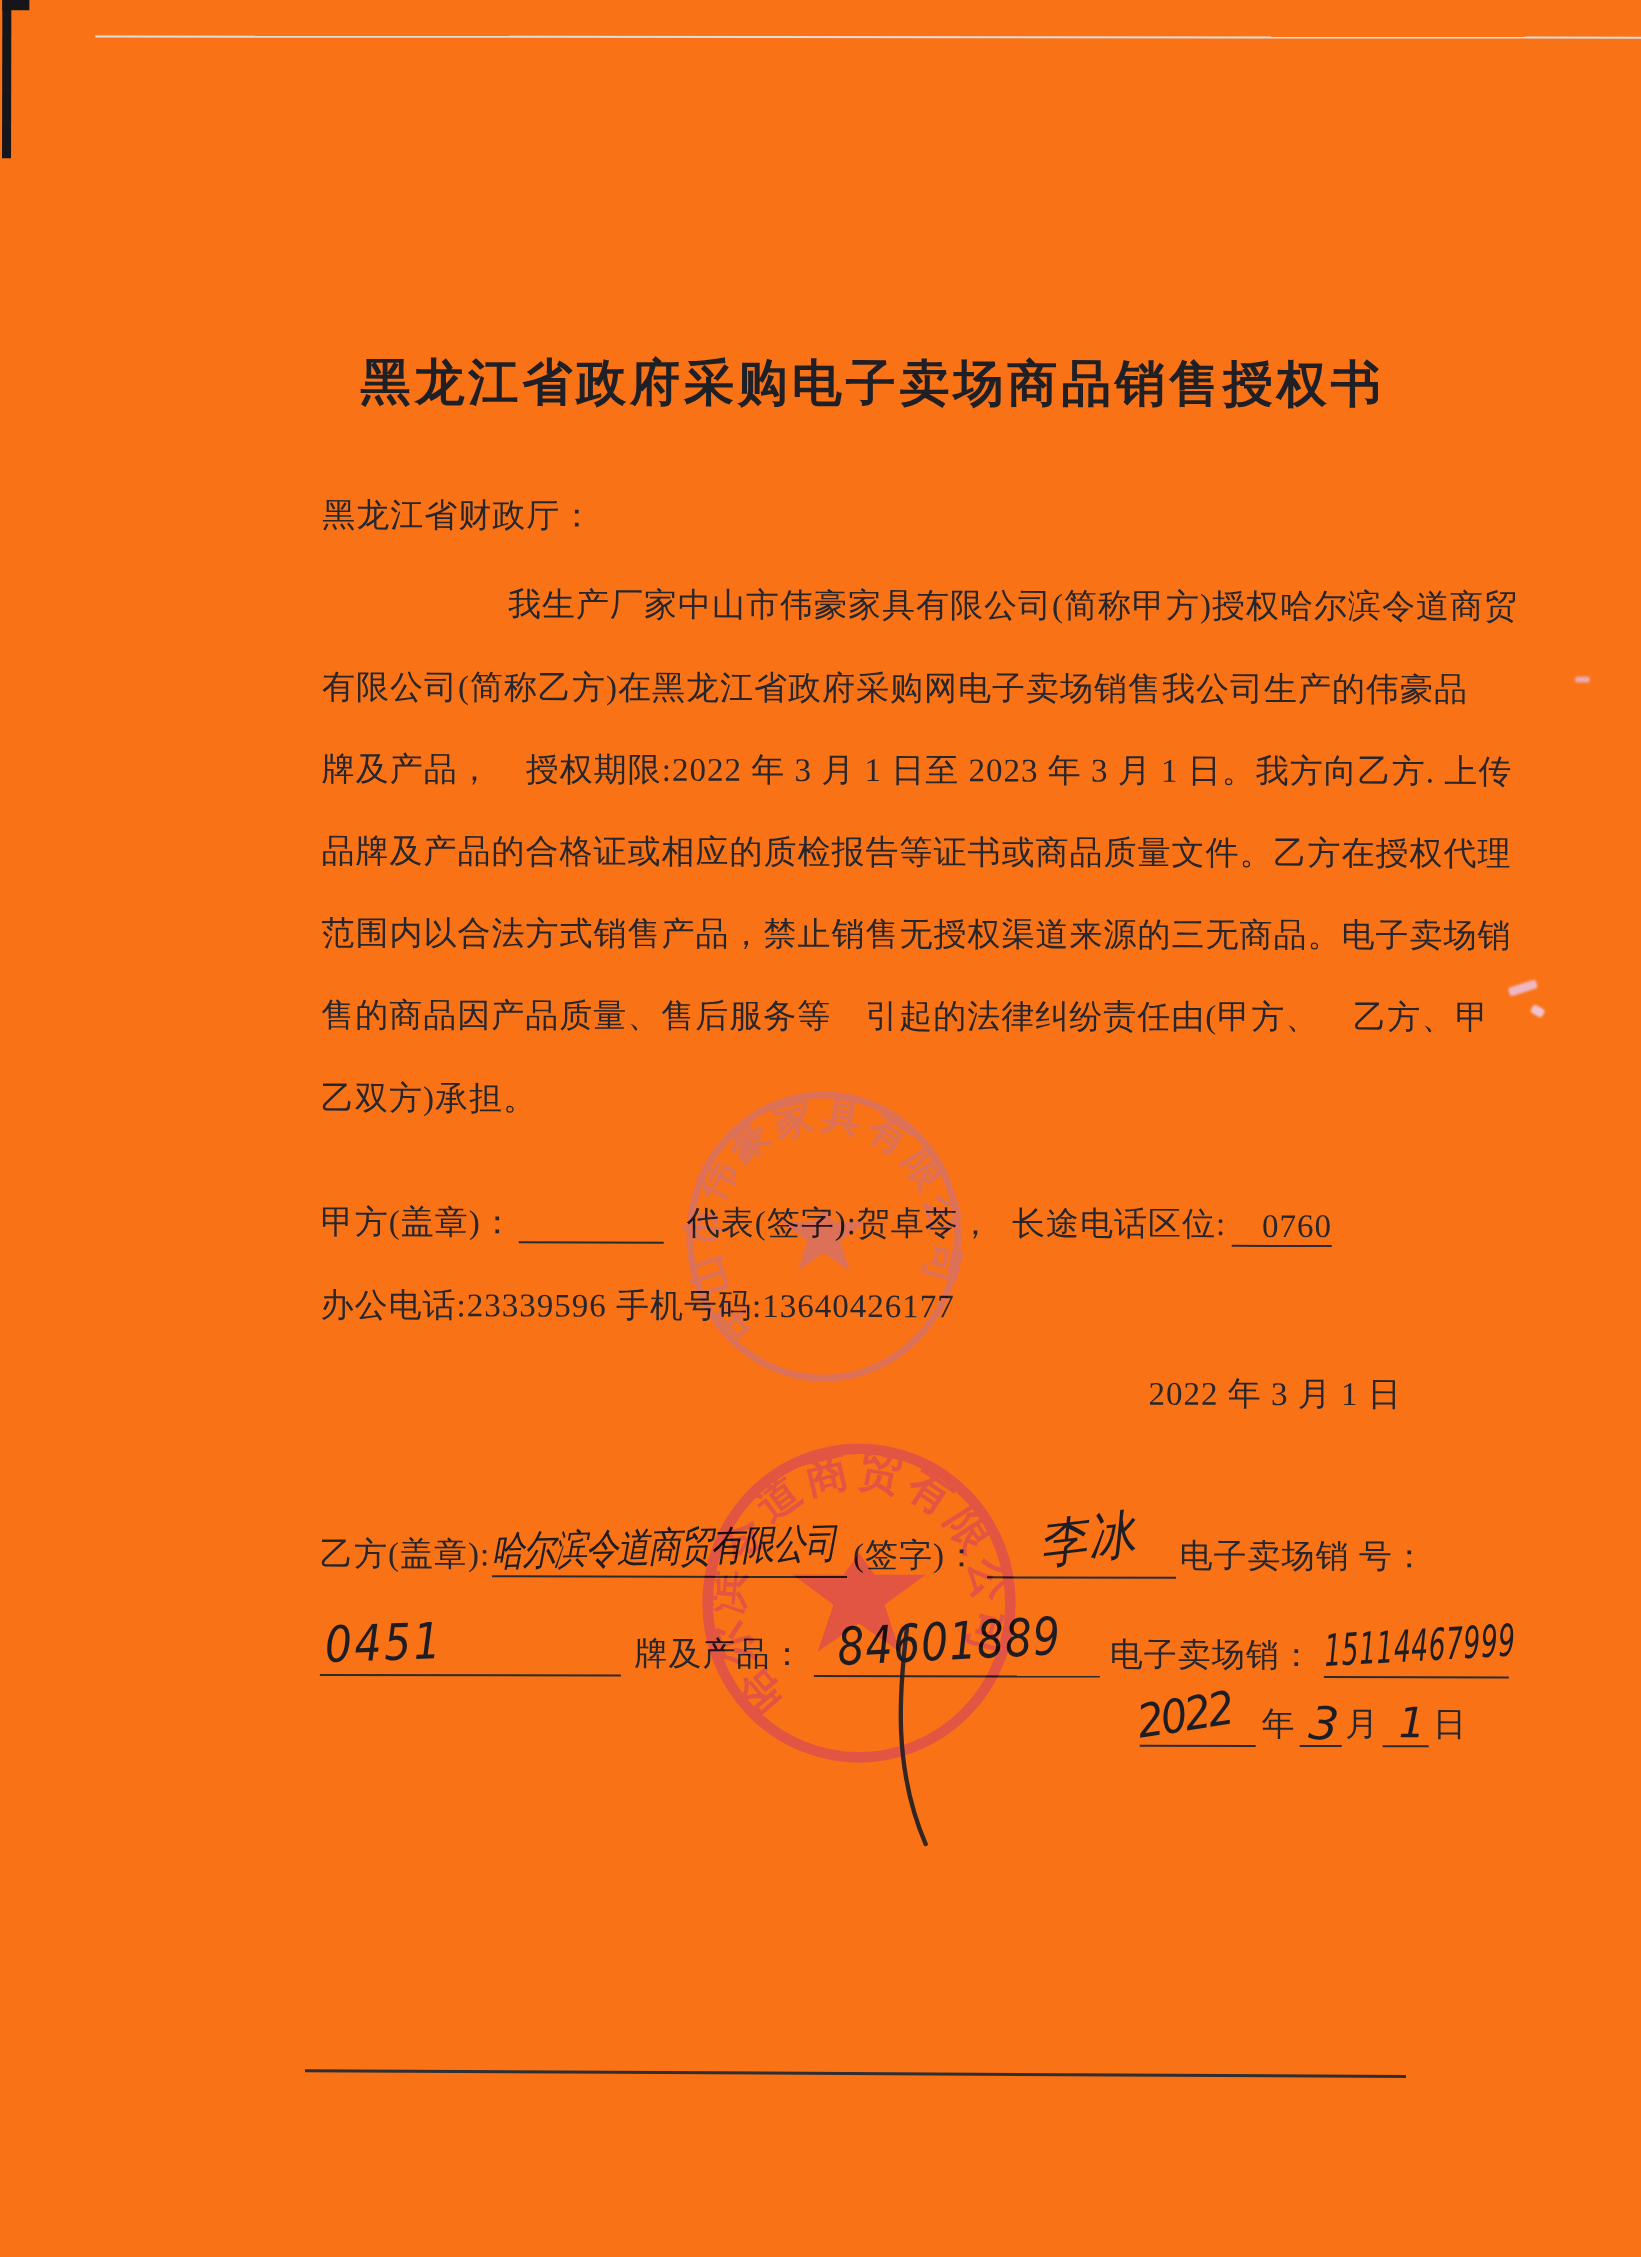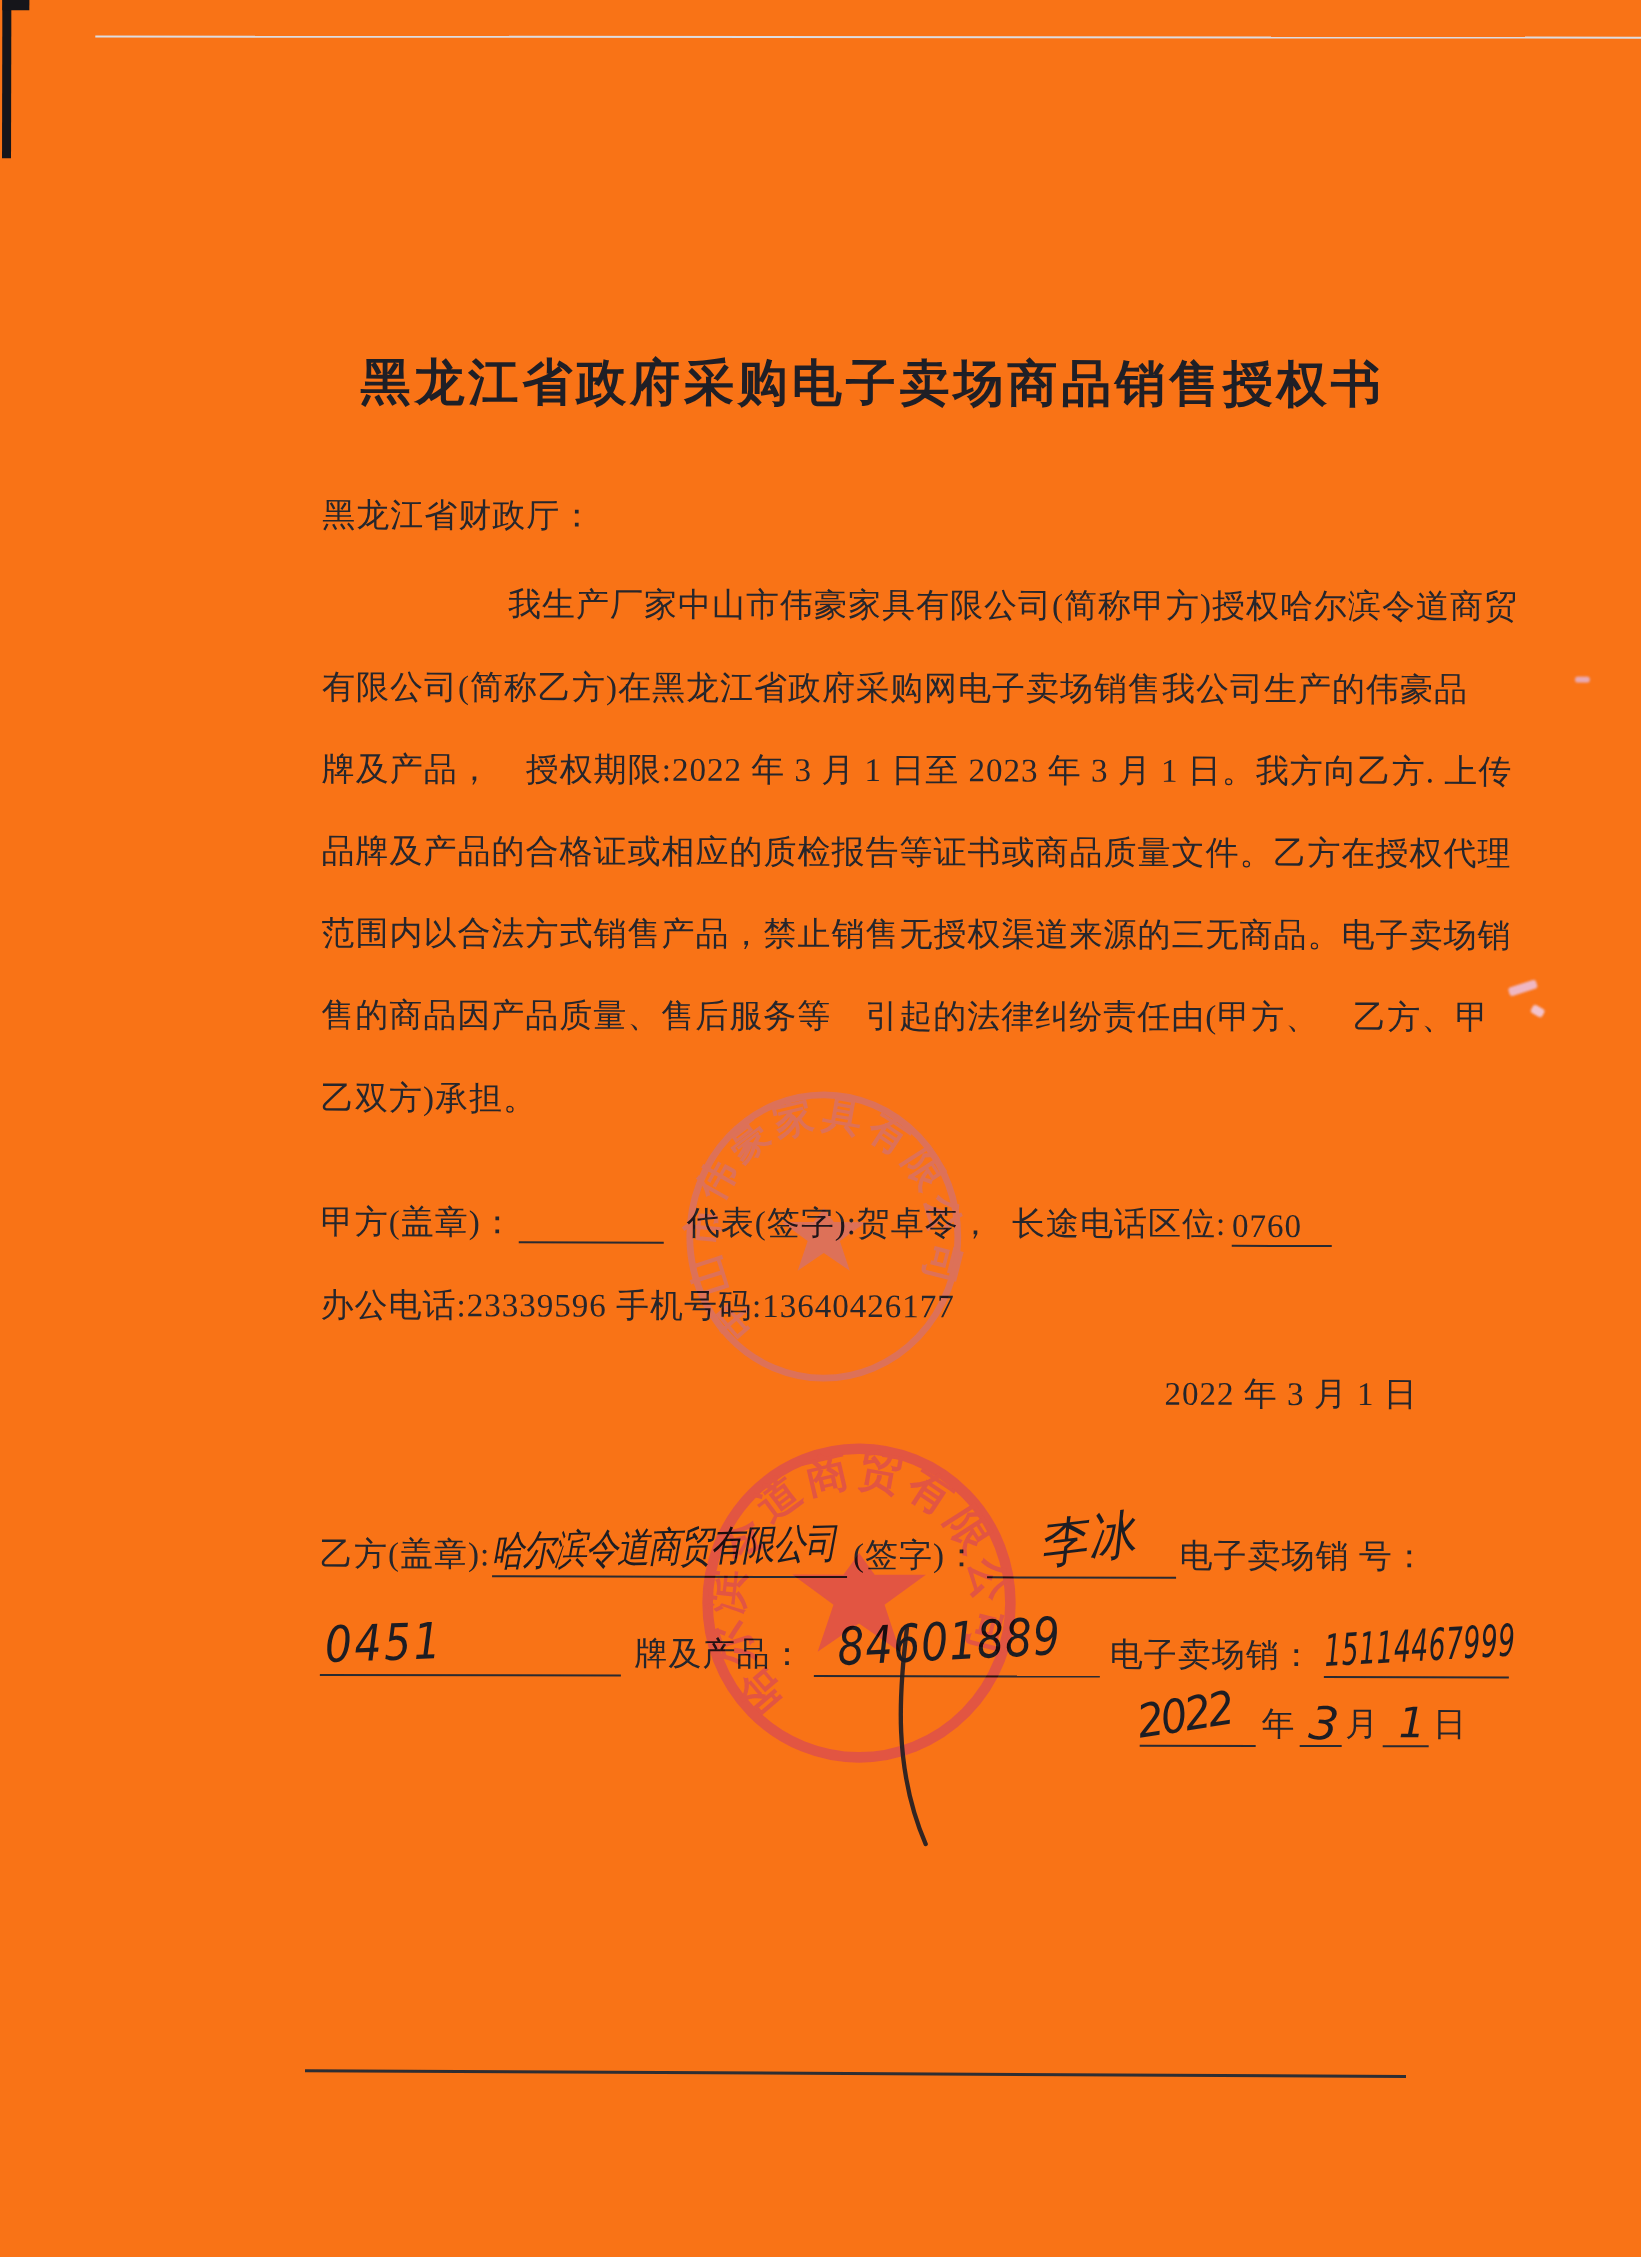--- a/index.html
+++ b/index.html
@@ -27,28 +27,28 @@
   .bl2{left:321px;top:748px;}
   .bl3{left:321px;top:830px;}
   .bl4{left:321px;top:912px;}
   .bl5{left:321px;top:994px;}
   .bl6{left:321px;top:1077px;text-align:center;}
 
   .row{position:absolute;display:flex;align-items:flex-end;white-space:nowrap;
        font-size:33px;letter-spacing:1px;color:#26262c;z-index:1;}
   .rowA{left:321px;top:1201px;}
   .rowA2{left:321px;top:1284px;}
-  .dateA{left:1149px;top:1371px;margin-left:16px;}
+  .dateA{left:1149px;top:1371px;}
   .rowB{left:321px;top:1533px;}
   .rowB2{left:321px;top:1632px;}
   .dateB{left:1141px;top:1701px;}
 
   .ul{border-bottom:2.9px solid #2a2a30;display:inline-block;}
   .blankA{width:145px;height:39px;margin:0 23px 1.9px 3.9px;}
-  .codeA{width:100px;text-align:left;margin-left:5.8px;}
+  .codeA{width:100px;text-align:right;margin-left:5.8px;}
   .gap20{display:inline-block;width:19.3px;}
 
   
   .hwbox{position:relative;height:42px;overflow:visible;}
   .hw{position:absolute;bottom:-1.9px;font-family:"DejaVu Sans",sans-serif;font-style:italic;
       color:#1d1d23;white-space:nowrap;transform-origin:left bottom;z-index:3;}
   .boxCompany{width:355px;margin:0 5.8px 0 1.9px;}
   .hwCompany{font-size:41px;left:0;bottom:-3.9px;transform:scaleX(0.80) rotate(-1.2deg);letter-spacing:-1.9px;}
   .boxSig{width:189px;margin:0 3.9px 0 7.7px;}
   .hwSig{font-size:52px;left:56px;bottom:-3.9px;transform:rotate(-7deg) scaleX(0.92);}

